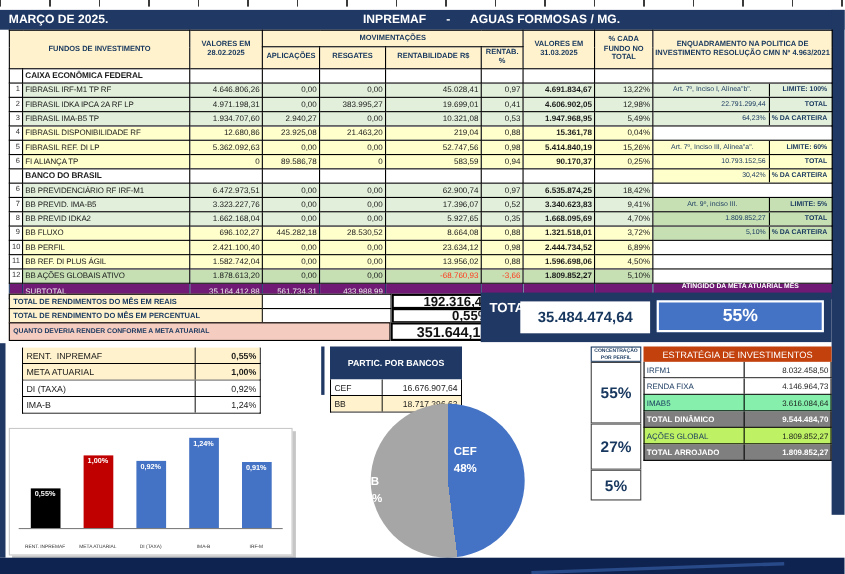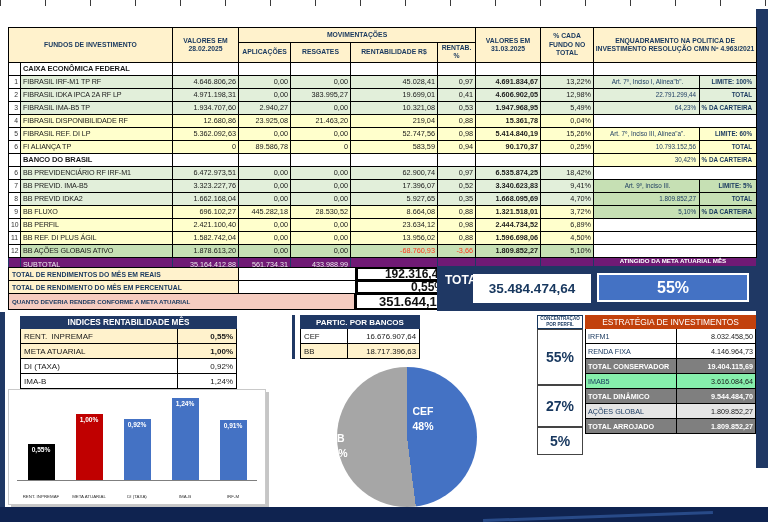--- a/index.html
+++ b/index.html
@@ -66,21 +66,21 @@
   .ind{position:absolute;left:20px;top:316px;width:217px}
   .ind-h{height:13px;background:#1F3864;color:#fff;font-weight:bold;font-size:8.2px;
          display:flex;align-items:center;justify-content:center}
   .ind-row{display:flex;height:14px;border:1px solid #000;border-top:0;font-size:8px}
   .ind-row .l{width:150px;padding:0 3px;display:flex;align-items:center;border-right:1px solid #000;white-space:pre}
   .ind-row .v{flex:1;display:flex;align-items:center;justify-content:flex-end;padding:0 3px}
   .bold{font-weight:bold}
 
   
   .par{position:absolute;left:300px;top:315px;width:120px}
-  .par-h{height:14px;background:#1F3864;color:#fff;font-weight:bold;font-size:8px;
+  .par-h{height:30px;background:#1F3864;color:#fff;font-weight:bold;font-size:8px;
          display:flex;align-items:center;justify-content:center}
   .par-row{display:flex;height:14px;border:1px solid #000;border-top:0;font-size:7.8px}
   .par-row .l{width:40px;padding:0 3px;display:flex;align-items:center;border-right:1px solid #000}
   .par-row .v{flex:1;display:flex;align-items:center;justify-content:flex-end;padding:0 3px}
   .tone-cream{background:#FFF2CC}
 
   
   .conc-h{position:absolute;left:537px;top:315px;width:46px;height:14px;border:1px solid #17375E;
           color:#17375E;font-size:4.6px;font-weight:bold;text-align:center;line-height:1.35;
           display:flex;flex-direction:column;align-items:center;justify-content:center;background:#fff;box-sizing:border-box}
@@ -88,21 +88,21 @@
              font-size:14px;font-weight:bold;display:flex;align-items:center;justify-content:center;box-sizing:border-box}
   .cc1{top:329px;height:56px}.cc2{top:385px;height:42px}.cc3{top:427px;height:28px}
 
   
   .est{position:absolute;left:585px;top:315px;width:171px}
   .est-h{height:14px;background:#c2410c;color:#fff;font-weight:normal;font-size:8.4px;
          display:flex;align-items:center;justify-content:center}
   .e-row{display:flex;height:14px;border:1px solid #000;border-top:0;font-size:7.2px;box-sizing:content-box}
   .e-row .l{width:86px;padding:0 2px;display:flex;align-items:center;border-right:1px solid #000;color:#17375E}
   .e-row .v{flex:1;display:flex;align-items:center;justify-content:flex-end;padding:0 2px}
-  .t-white{background:#fff}.t-cream{background:#86efac}.t-rose{background:#e5e5e5}
+  .t-white{background:#fff}.t-cream{background:#86efac}.t-rose{background:#bef264}
   .t-total{background:#7F7F7F}.t-total .l,.t-total .v{color:#fff;font-weight:bold}
 
   
   .chart-box{position:absolute;left:8px;top:389px;width:256px;height:114px;background:#fff;
              border:1px solid #C9C9C9;box-shadow:3px 3px 0 0 #C6C6C6}
   .bars{position:absolute;left:8px;right:8px;top:6px;height:84px;display:flex;align-items:flex-end;
         justify-content:space-around;border-bottom:1.5px solid #7F7F7F}
   .bar-col{display:flex;align-items:flex-end}
   .bar{width:27px;position:relative}
   .bar-val{position:absolute;top:2px;left:-4px;right:-4px;text-align:center;color:#fff;
@@ -120,20 +120,24 @@
   .bottombar{position:absolute;left:0;top:507px;width:768px;height:15px;background:#0F2350;overflow:hidden}
   .streak{position:absolute;right:55px;bottom:4px;width:230px;height:3px;background:#2E5496;
           transform:rotate(-2deg);opacity:.8}
 </style>
 </head>
 <body>
 
 <div class="sheet">
   <div class="topstrip"></div>
 
+  <div class="titlebar">
+    <span class="title-left">MARÇO DE 2025.</span>
+    <span class="title-center">INPREMAF      -      AGUAS FORMOSAS / MG.</span>
+  </div>
   <div class="right-strip"></div>
   <div class="vdiv1"></div>
   <div class="vdiv2"></div>
 
   <table class="fund">
     <colgroup>
       <col style="width:12px">
         <col style="width:152px">
         <col style="width:66px">
         <col style="width:52px">
@@ -417,21 +421,20 @@
   </div>
 
   <div class="total-block">
     <span class="total-label">TOTAL</span>
     <div class="total-value">35.484.474,64</div>
     <div class="meta-box">55%</div>
   </div>
   <div class="atingido-label">ATINGIDO DA META ATUARIAL  MÊS</div>
 
   <div class="ind">
-    <div class="ind-h">INDICES RENTABILIDADE MÊS</div>
     <div id="ind-rows">
         <div class="ind-row">
           <div class="l tone-cream">RENT.  INPREMAF</div>
           <div class="v tone-cream bold">0,55%</div>
         </div>
         <div class="ind-row">
           <div class="l tone-cream">META ATUARIAL</div>
           <div class="v tone-cream bold">1,00%</div>
         </div>
         <div class="ind-row">
@@ -470,24 +473,20 @@
   <div class="est">
     <div class="est-h">ESTRATÉGIA DE INVESTIMENTOS</div>
     <div id="est-rows">
         <div class="e-row t-white">
           <div class="l">IRFM1</div>
           <div class="v">8.032.458,50</div>
         </div>
         <div class="e-row t-white">
           <div class="l">RENDA FIXA</div>
           <div class="v">4.146.964,73</div>
-        </div>
-        <div class="e-row t-total">
-          <div class="l">TOTAL CONSERVADOR</div>
-          <div class="v">19.404.115,69</div>
         </div>
         <div class="e-row t-cream">
           <div class="l">IMAB5</div>
           <div class="v">3.616.084,64</div>
         </div>
         <div class="e-row t-total">
           <div class="l">TOTAL DINÂMICO</div>
           <div class="v">9.544.484,70</div>
         </div>
         <div class="e-row t-rose">

